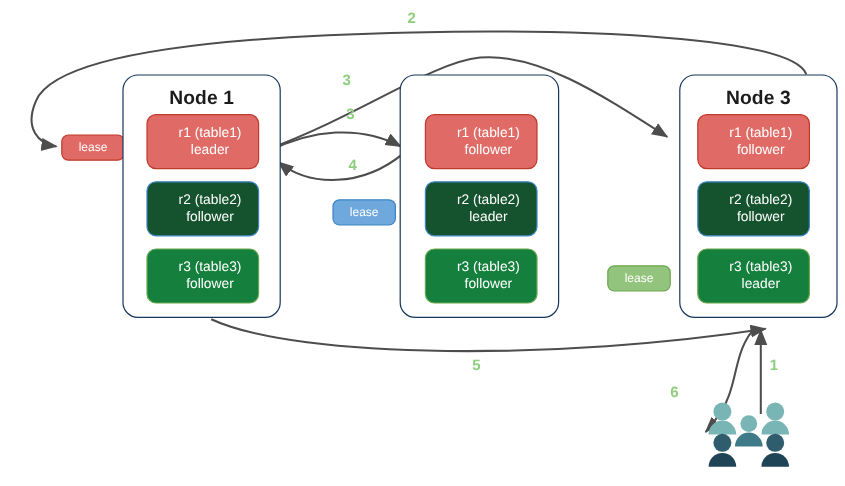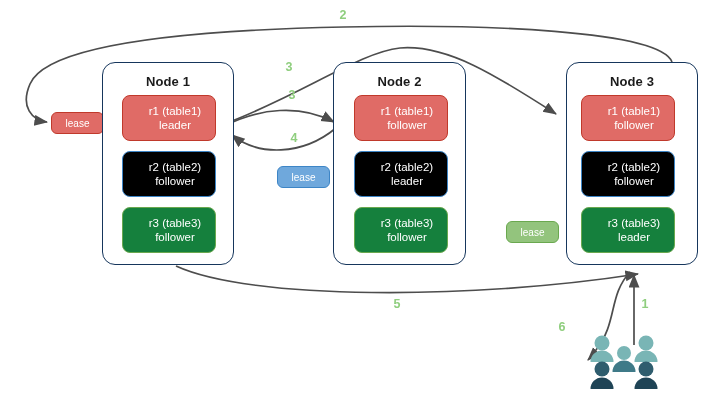--- a/index.html
+++ b/index.html
@@ -31,41 +31,41 @@
     border: 1.6px solid #16365c;
     border-radius: 13px;
     background: #ffffff;
   }
   .node-title {
     position: absolute;
     left: 0;
     right: 0;
     top: 11px;
     text-align: center;
-    font-size: 13px;
+    font-size: 16px;
     font-weight: bold;
     color: #1b1b1b;
     letter-spacing: 0.1px;
   }
   .replica {
     position: absolute;
     box-sizing: border-box;
     border-radius: 8px;
     display: flex;
     flex-direction: column;
     align-items: center;
     justify-content: center;
     color: #ffffff;
     font-size: 11.5px;
     line-height: 14px;
     text-align: center;
   }
   .replica .rl { display: block; margin-left: 12px; }
   .rep-red   { background: #e06b66; border: 1.4px solid #c0392b; }
-  .rep-blue  { background: #000000; border: 1.4px solid #3d85c6; text-align: center; }
+  .rep-blue  { background: #14532d; border: 1.4px solid #3d85c6; text-align: center; }
   .rep-green { background: #15803d; border: 1.4px solid #6aa84f; }
 
   .lease {
     position: absolute;
     box-sizing: border-box;
     border-radius: 6px;
     display: flex;
     align-items: center;
     justify-content: center;
     color: #ffffff;
@@ -146,21 +146,20 @@
       <span class="rl">r2 (table2)</span>
       <span class="rl">follower</span>
     </div>
     <div class="replica rep-green" style="left:19px; top:144px; width:94px; height:46px;">
       <span class="rl">r3 (table3)</span>
       <span class="rl">follower</span>
     </div>
   </div>
 
   <div class="node-box" style="left:333px; top:62px; width:133px; height:203px;">
-    <div class="node-title">Node 2</div>
     <div class="replica rep-red" style="left:20px; top:32px; width:94px; height:46px;">
       <span class="rl">r1 (table1)</span>
       <span class="rl">follower</span>
     </div>
     <div class="replica rep-blue" style="left:20px; top:88px; width:94px; height:46px;">
       <span class="rl">r2 (table2)</span>
       <span class="rl">leader</span>
     </div>
     <div class="replica rep-green" style="left:20px; top:144px; width:94px; height:46px;">
       <span class="rl">r3 (table3)</span>

